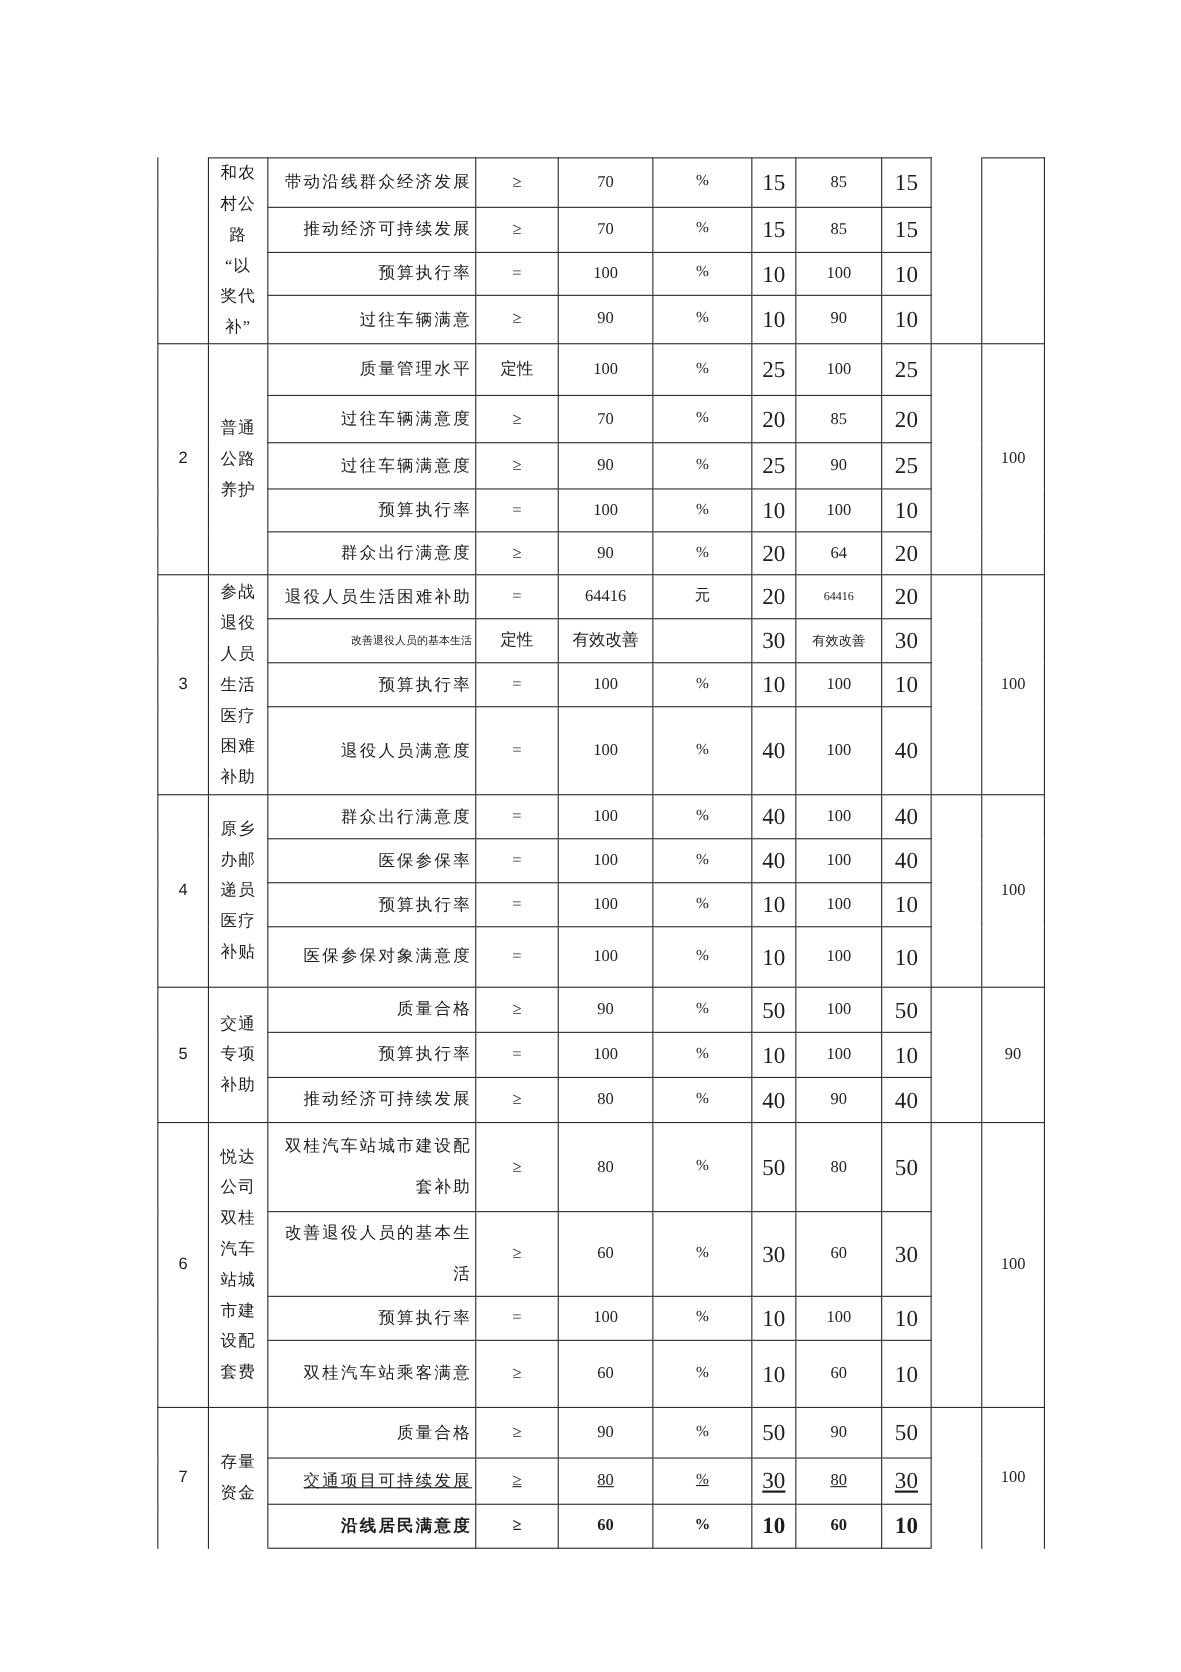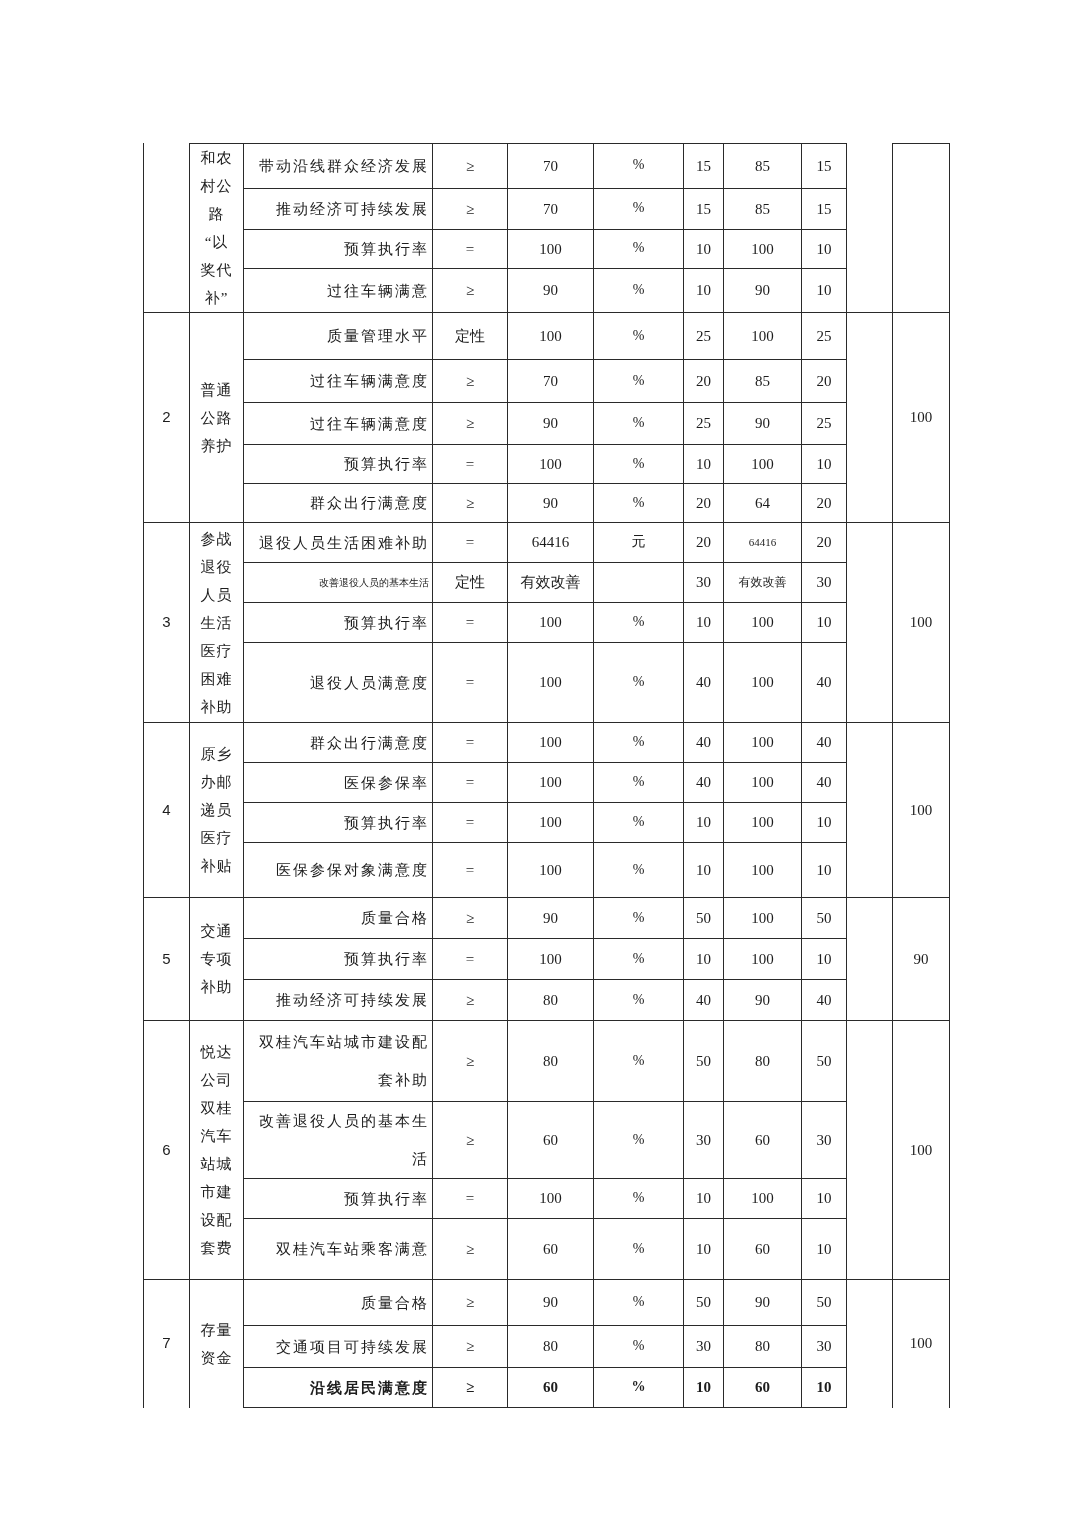--- a/index.html
+++ b/index.html
@@ -33,21 +33,21 @@
     margin-top:18px;
   }
   td.c-ind{
     text-align:right;
     padding-left:7px;padding-right:3px;
     letter-spacing:2px;
     line-height:38px;
   }
   td.c-op{font-size:15px;}
   td.c-unit{font-size:14px;}
-  td.c-weight,td.c-score{font-size:15px;}
+  td.c-weight,td.c-score{font-size:21px;}
   td.c-total{font-size:15px;}
   td.small-ind{font-size:10px;letter-spacing:0;}
   td.small-val{font-size:11px;letter-spacing:0;}
   td.small-val2{font-size:12px;letter-spacing:0;}
   td.no-top{border-top:1px solid transparent;}
   td.no-bottom{border-bottom:1px solid transparent;}
 </style>
 </head>
 <body>
 
@@ -340,21 +340,21 @@
           <td class="c-ind">质量合格</td>
           <td class="c-op">≥</td>
           <td class="c-target">90</td>
           <td class="c-unit">%</td>
           <td class="c-weight">50</td>
           <td class="c-actual">90</td>
           <td class="c-score">50</td>
           <td class="c-narrow no-bottom" rowspan="3"></td>
           <td class="c-total no-bottom" rowspan="3">100</td>
         </tr>
-        <tr style="height: 42px;">
+        <tr style="height: 42px; text-decoration: underline;">
           <td class="c-ind">交通项目可持续发展</td>
           <td class="c-op">≥</td>
           <td class="c-target">80</td>
           <td class="c-unit">%</td>
           <td class="c-weight">30</td>
           <td class="c-actual">80</td>
           <td class="c-score">30</td>
         </tr>
         <tr style="height: 40px; font-weight: bold;">
           <td class="c-ind">沿线居民满意度</td>

